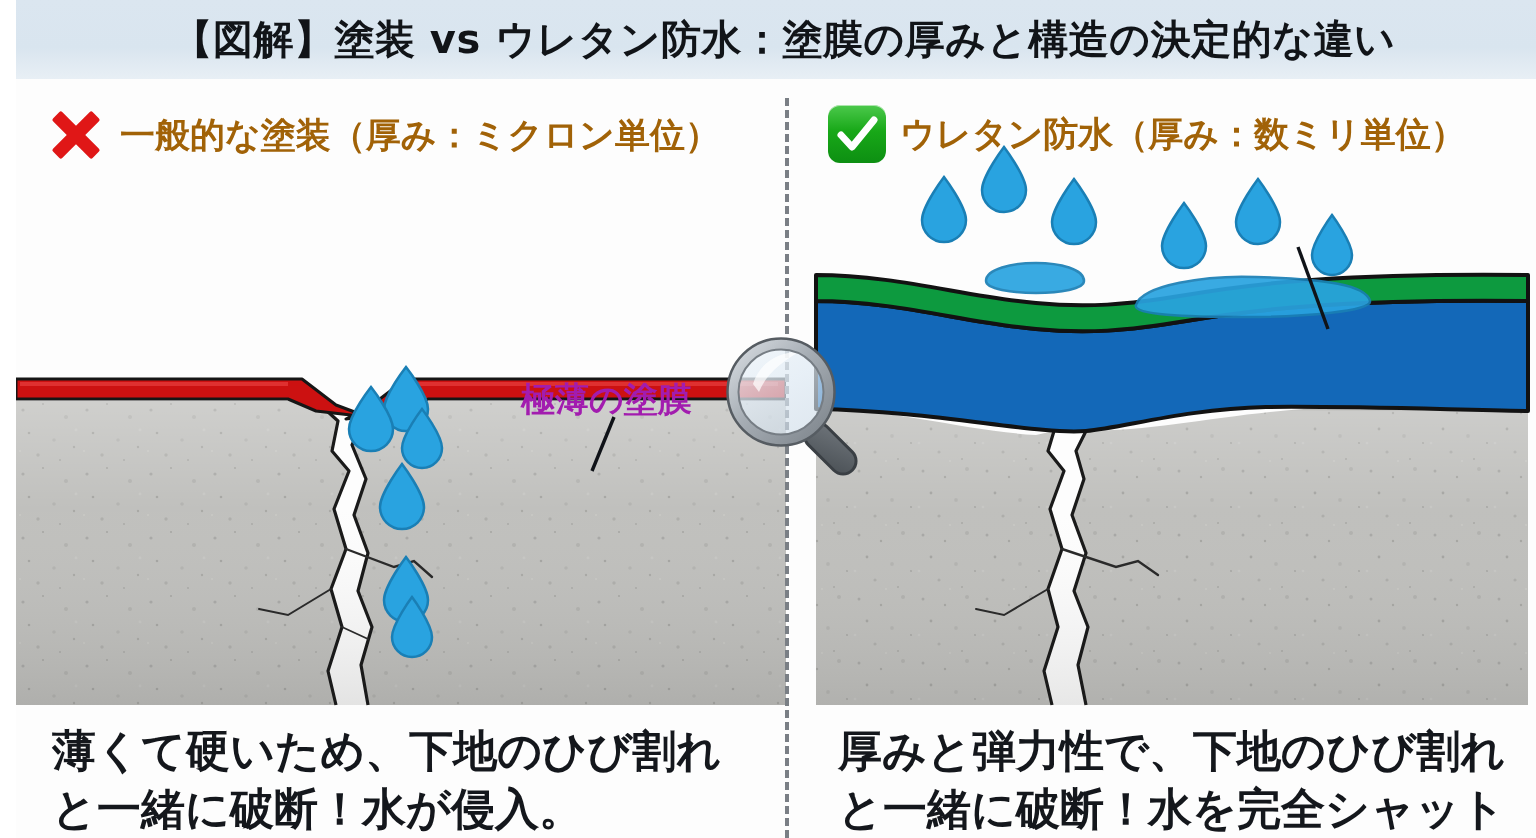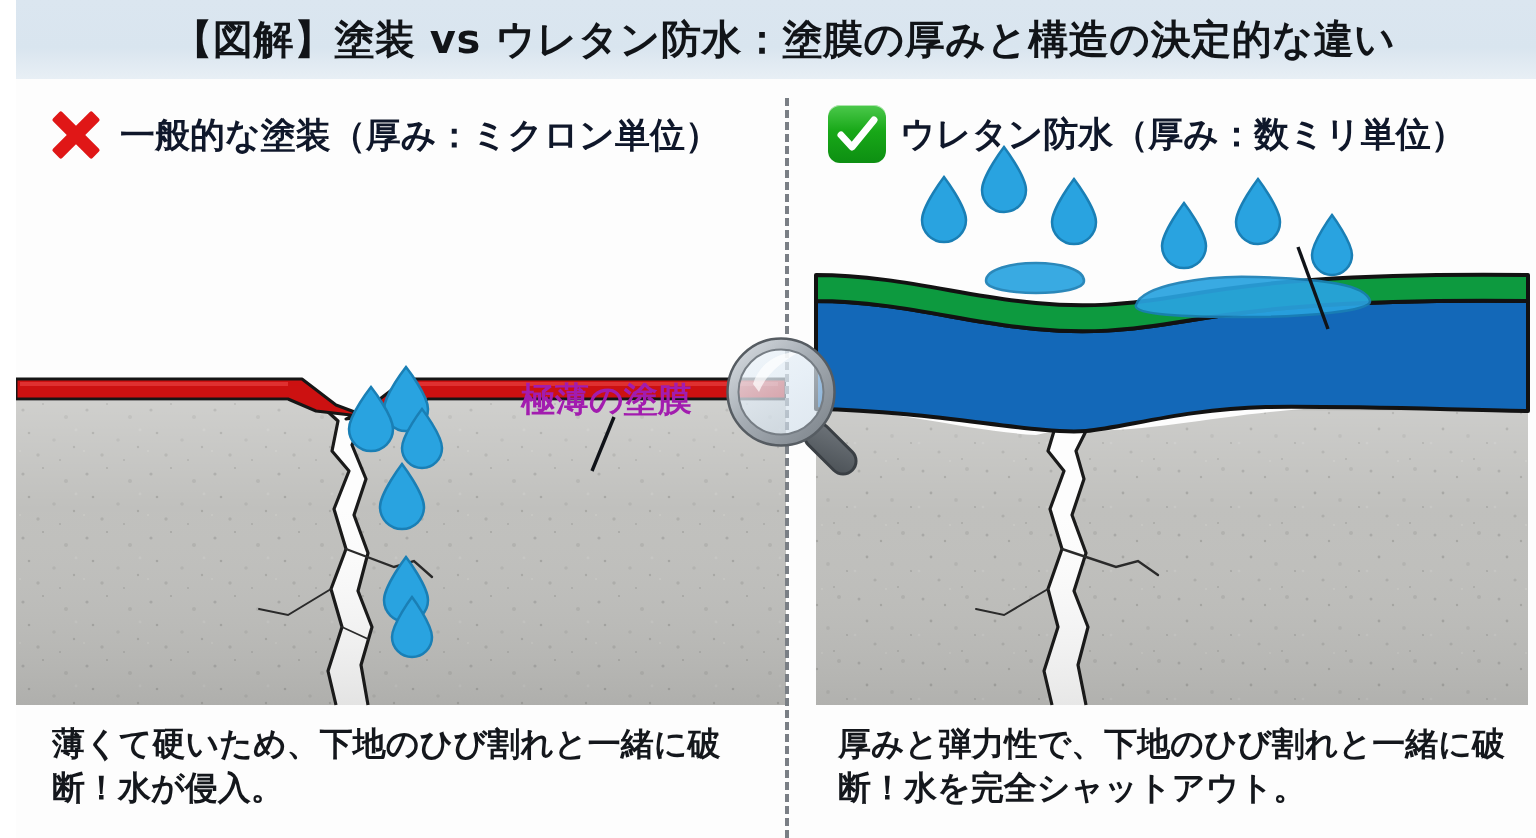--- a/index.html
+++ b/index.html
@@ -34,21 +34,21 @@
   .panel-right{left:770px;width:766px;}
 
   .panel-header{
     position:absolute;top:26px;display:flex;align-items:center;gap:14px;
     white-space:nowrap;
   }
   .panel-left .panel-header{left:30px;}
   .panel-right .panel-header{left:42px;}
 
   .panel-header-label{
-    font-size:35px;font-weight:bold;color:#0f172a;
+    font-size:35px;font-weight:bold;color:#a16207;
     font-family:"DejaVu Sans","Liberation Sans",sans-serif;
   }
 
   
   .icon-x{width:60px;height:60px;position:relative;flex:none;}
   .icon-x i{
     position:absolute;left:50%;top:50%;width:56px;height:13px;
     background:#e01717;border-radius:2px;
     transform-origin:center;
   }
@@ -70,21 +70,21 @@
 
   
   .callout{
     position:absolute;font-weight:bold;color:#a21caf;white-space:nowrap;
     font-family:"DejaVu Sans","Liberation Sans",sans-serif;
   }
   #label-thin-film{left:505px;top:298px;font-size:34px;}
 
   
   .caption{
-    position:absolute;font-size:33px;font-weight:bold;line-height:1.32;
+    position:absolute;font-size:44px;font-weight:bold;line-height:1.32;
     color:#14171c;
     font-family:"DejaVu Sans","Liberation Sans",sans-serif;
   }
   #caption-left{left:36px;top:722px;width:700px;}
   #caption-right{left:822px;top:722px;width:700px;}
 
   
   .divider{
     position:absolute;left:769px;top:98px;width:0;height:740px;
     border-left:4px dashed #7a7f85;

